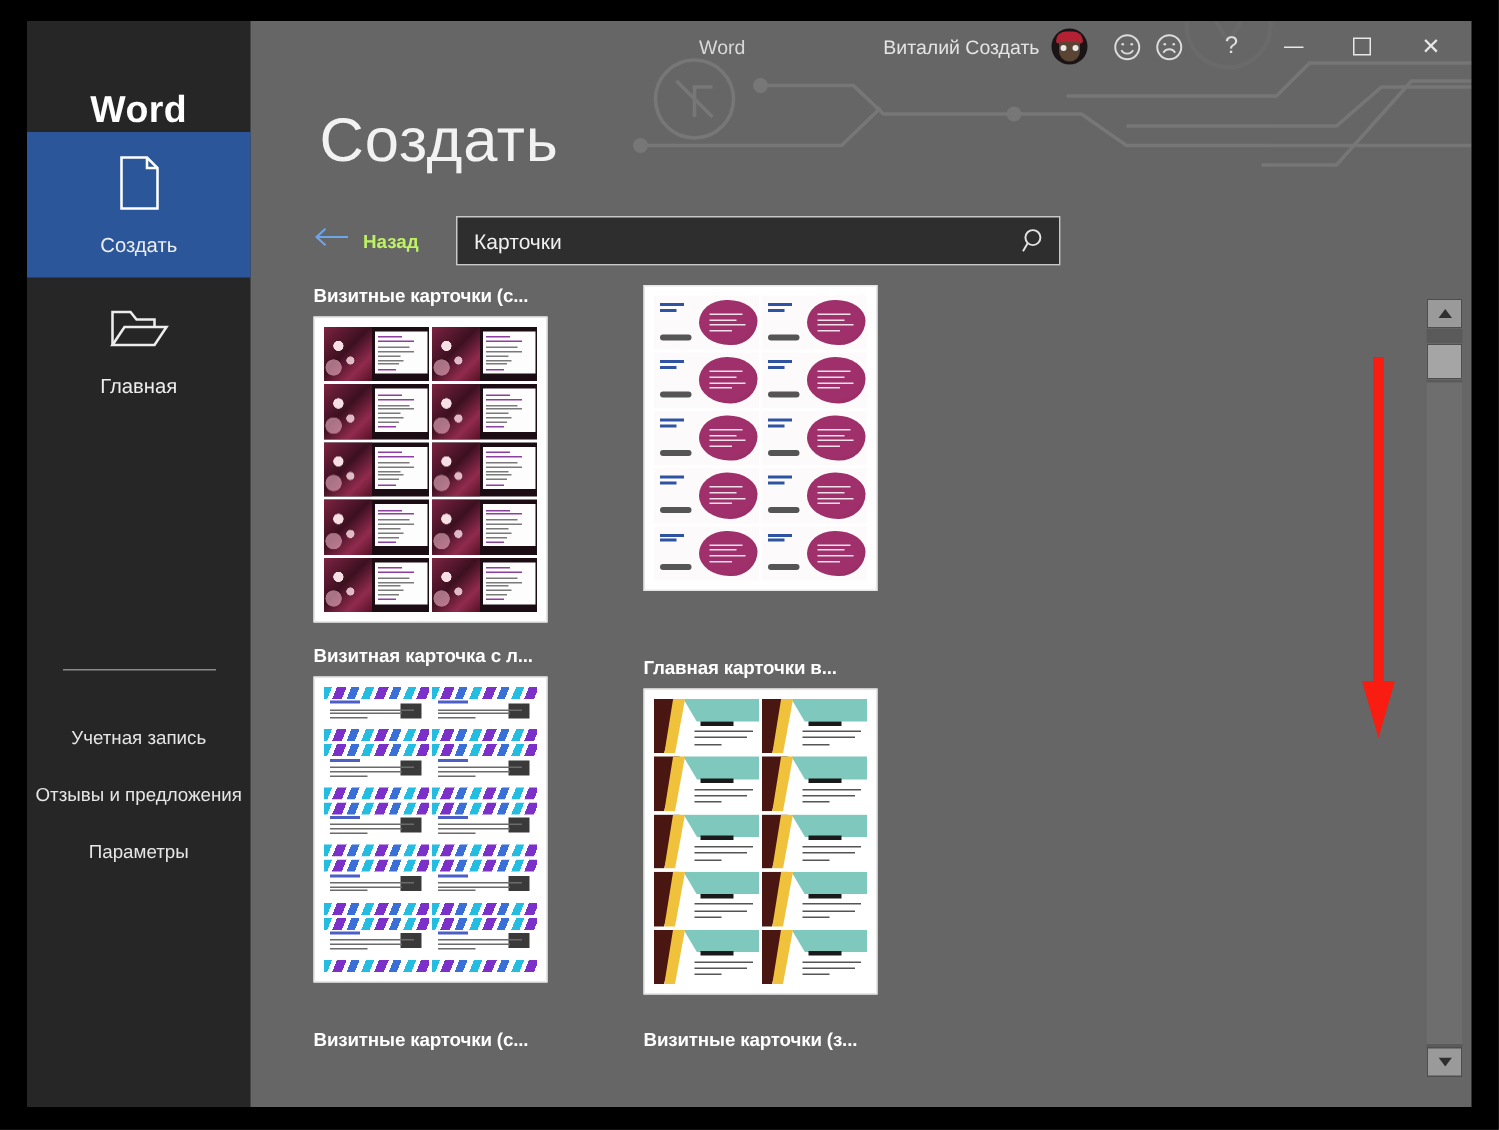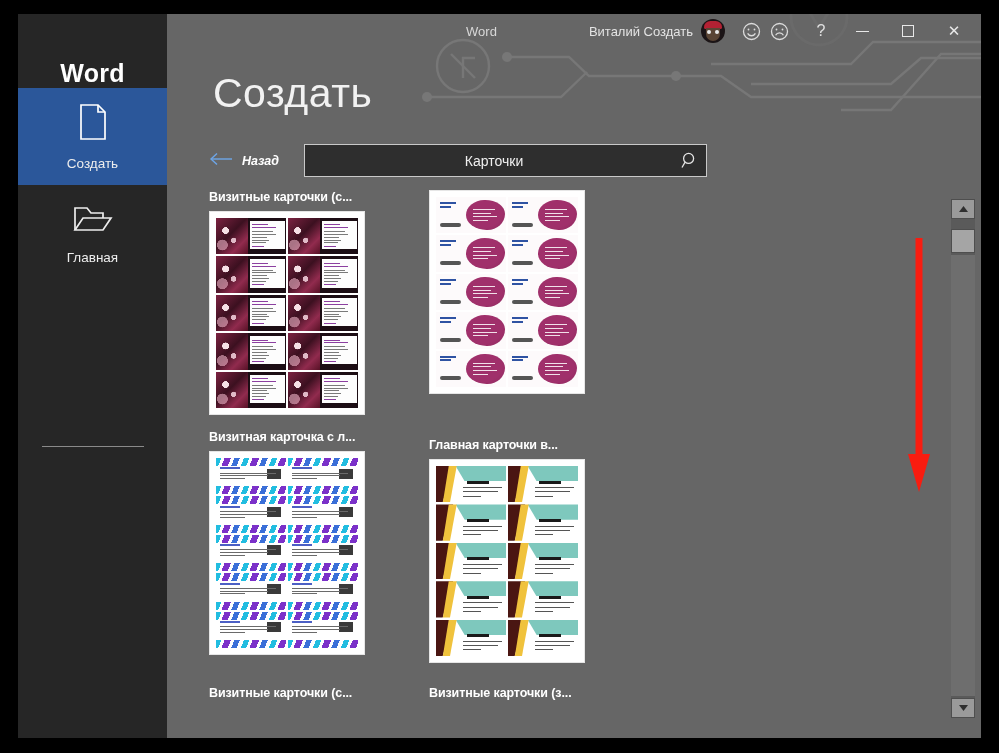--- a/index.html
+++ b/index.html
@@ -172,39 +172,37 @@
     display: flex;
     align-items: center;
   }
   .back-btn {
     display: flex;
     align-items: center;
     gap: 9px;
     margin-right: 25px;
   }
   .back-label {
-    color: #ffffff;
+    color: #bef264;
     font-size: 12.5px;
     font-weight: bold;
-    font-style: italic;
   }
   .searchbox {
     position: relative;
     width: 403px; height: 33px;
     background: #2e2e2e;
     border: 1px solid #c9c9c9;
     display: flex;
     align-items: center;
   }
   .searchbox .value {
     color: #f0f0f0;
     font-size: 14px;
     padding-left: 11px;
     flex: 1;
-    text-align: center;
   }
   .search-icon-btn {
     width: 34px; height: 31px;
     display: flex; align-items: center; justify-content: center;
     color: #e4e4e4;
   }
 
   
   .grid {
     position: absolute;
@@ -429,20 +427,25 @@
           <svg width="42" height="32" viewBox="0 0 42 32" fill="none" stroke="#ededed" stroke-width="1.7">
             <path d="M3 27 L3 5 L15 5 L19 10 L31 10 L31 15"></path>
             <path d="M3 27 L11 15 L39 15 L31 27 Z"></path>
           </svg>
         </span>
         <span>Главная</span>
       </div>
 
       <div style="margin-top:164px">
         <div class="sb-divider"></div>
+        <div class="sb-links">
+          <div class="sb-link">Учетная запись</div>
+          <div class="sb-link">Отзывы и предложения</div>
+          <div class="sb-link">Параметры</div>
+        </div>
       </div>
     </div>
 
     <div class="content">
       <div class="page-title">Создать</div>
 
       <div class="searchrow">
         <div class="back-btn">
           <span>
             <svg width="24" height="14" viewBox="0 0 24 14" fill="none" stroke="#6da6e8" stroke-width="1.4">

